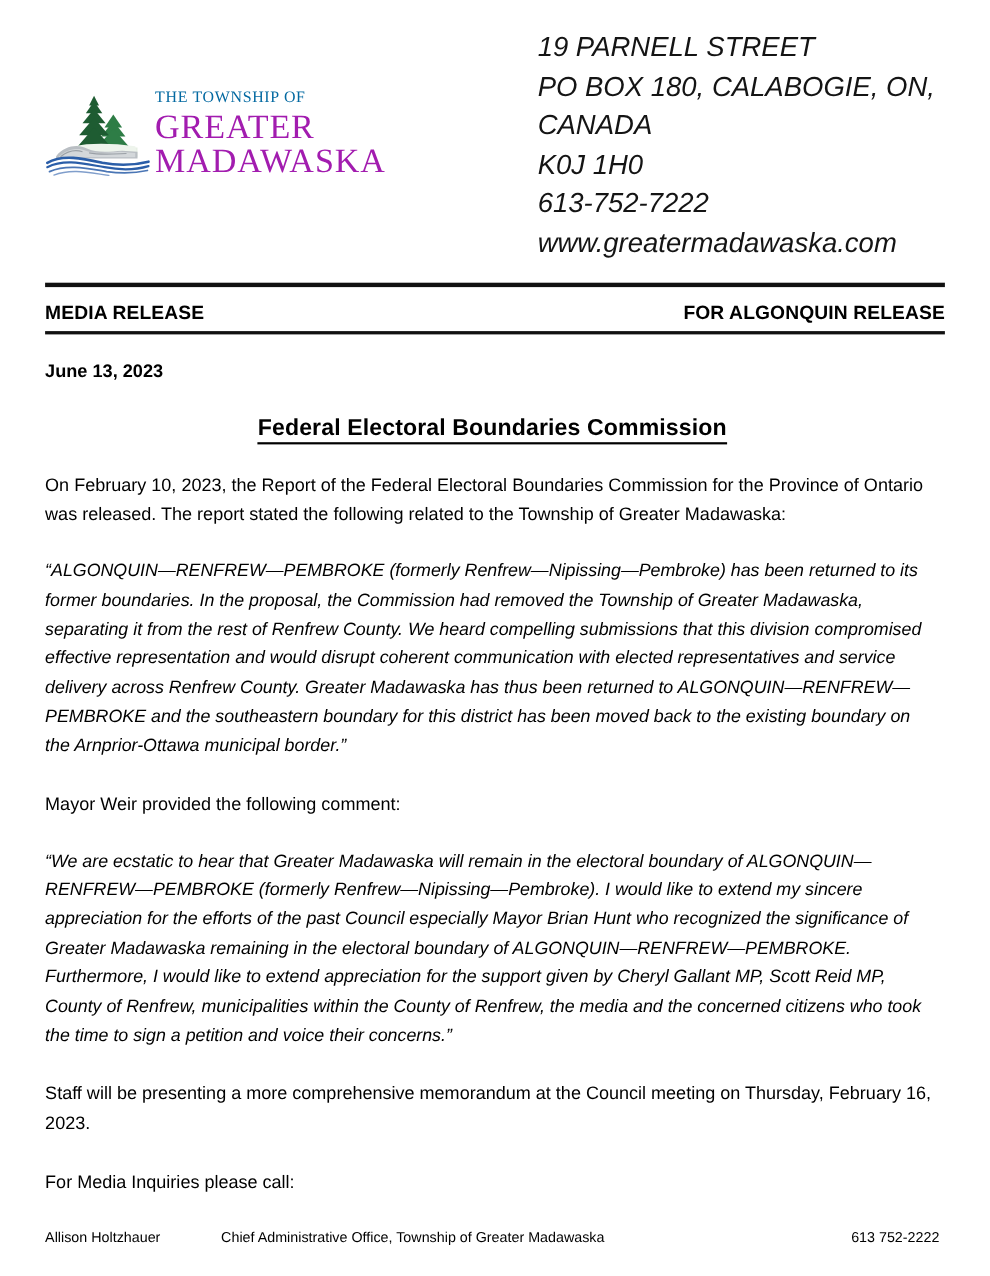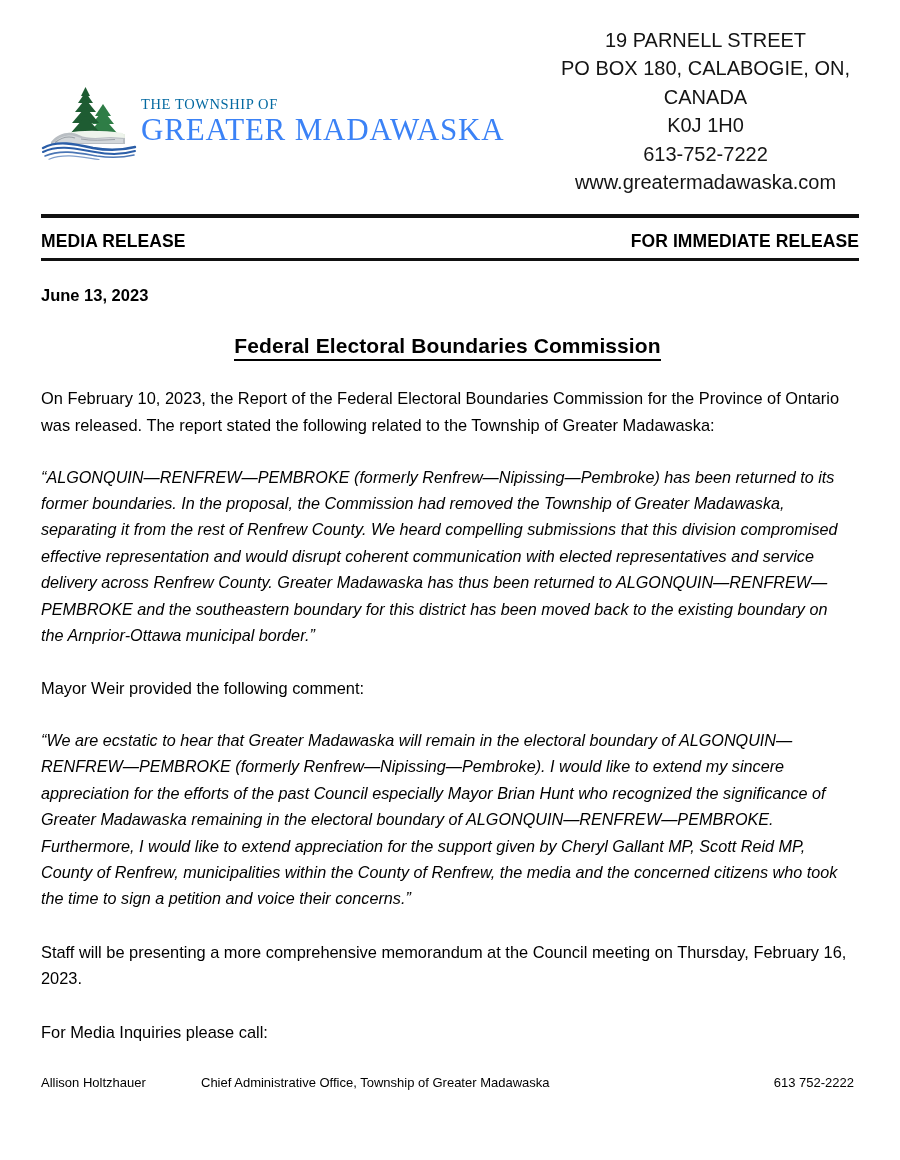--- a/index.html
+++ b/index.html
@@ -48,32 +48,32 @@
     font-size: 14.5px;
     letter-spacing: 0.6px;
     color: #0369a1;
     font-weight: 400;
     margin-bottom: 2px;
   }
   .logo-line2 {
     font-family: "Liberation Serif", serif;
     font-size: 31px;
     letter-spacing: 0.8px;
-    color: #3b82f6;
+    color: #a21caf;
     font-weight: 400;
   }
 
   .address-block {
     flex: 1;
-    text-align: center;
-    font-size: 20px;
+    font-size: 25px;
     line-height: 1.42;
     color: #141414;
     padding-top: 2px;
     padding-right: 4px;
+    font-style: italic;
   }
   .address-block div { white-space: nowrap; }
 
   
   .rule-dashed {
     margin: 18px 41px 0 41px;
     height: 4px;
     border-top: 4px solid #111;
     
     background-image: repeating-linear-gradient(to right,
@@ -196,21 +196,21 @@
       <div>CANADA</div>
       <div>K0J 1H0</div>
       <div>613-752-7222</div>
       <div>www.greatermadawaska.com</div>
     </div>
   </div>
 
   <div class="rule-dashed"></div>
   <div class="release-bar">
     <span>MEDIA RELEASE</span>
-    <span>FOR IMMEDIATE RELEASE</span>
+    <span>FOR ALGONQUIN RELEASE</span>
   </div>
 
   <div class="body">
 
     <div class="dateline">June 13, 2023</div>
 
     <div class="doc-title">
       <span>Federal Electoral Boundaries Commission</span>
     </div>
 

